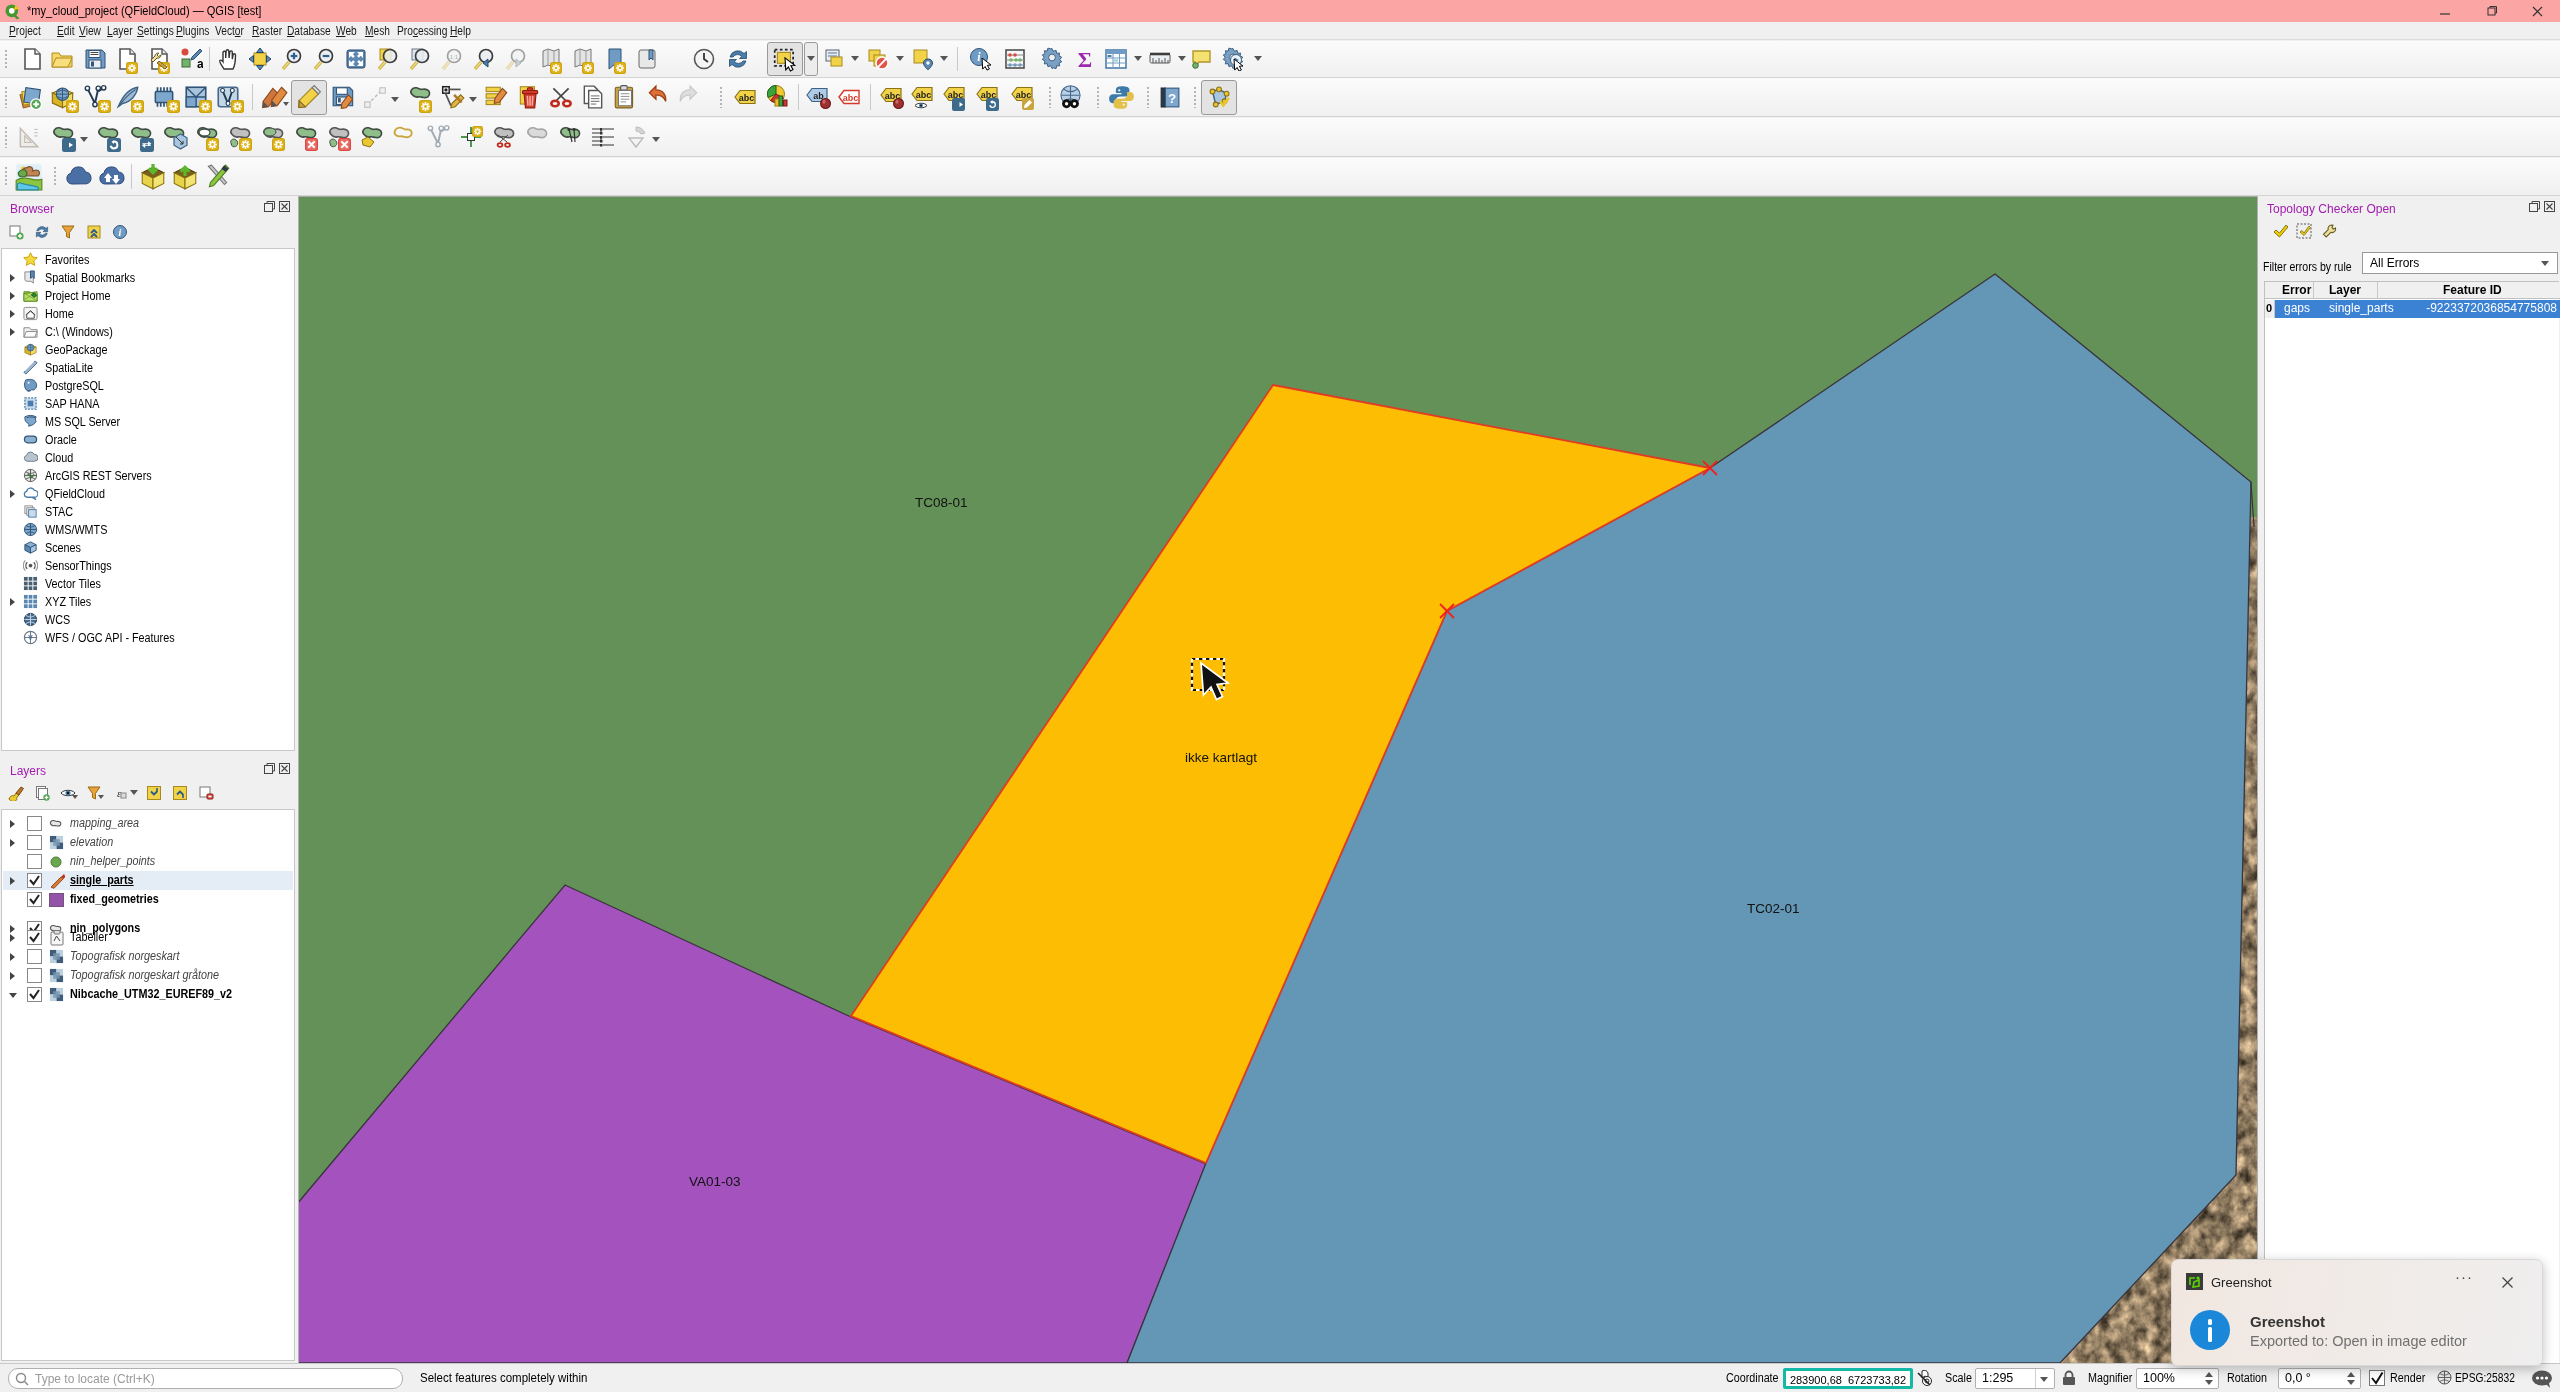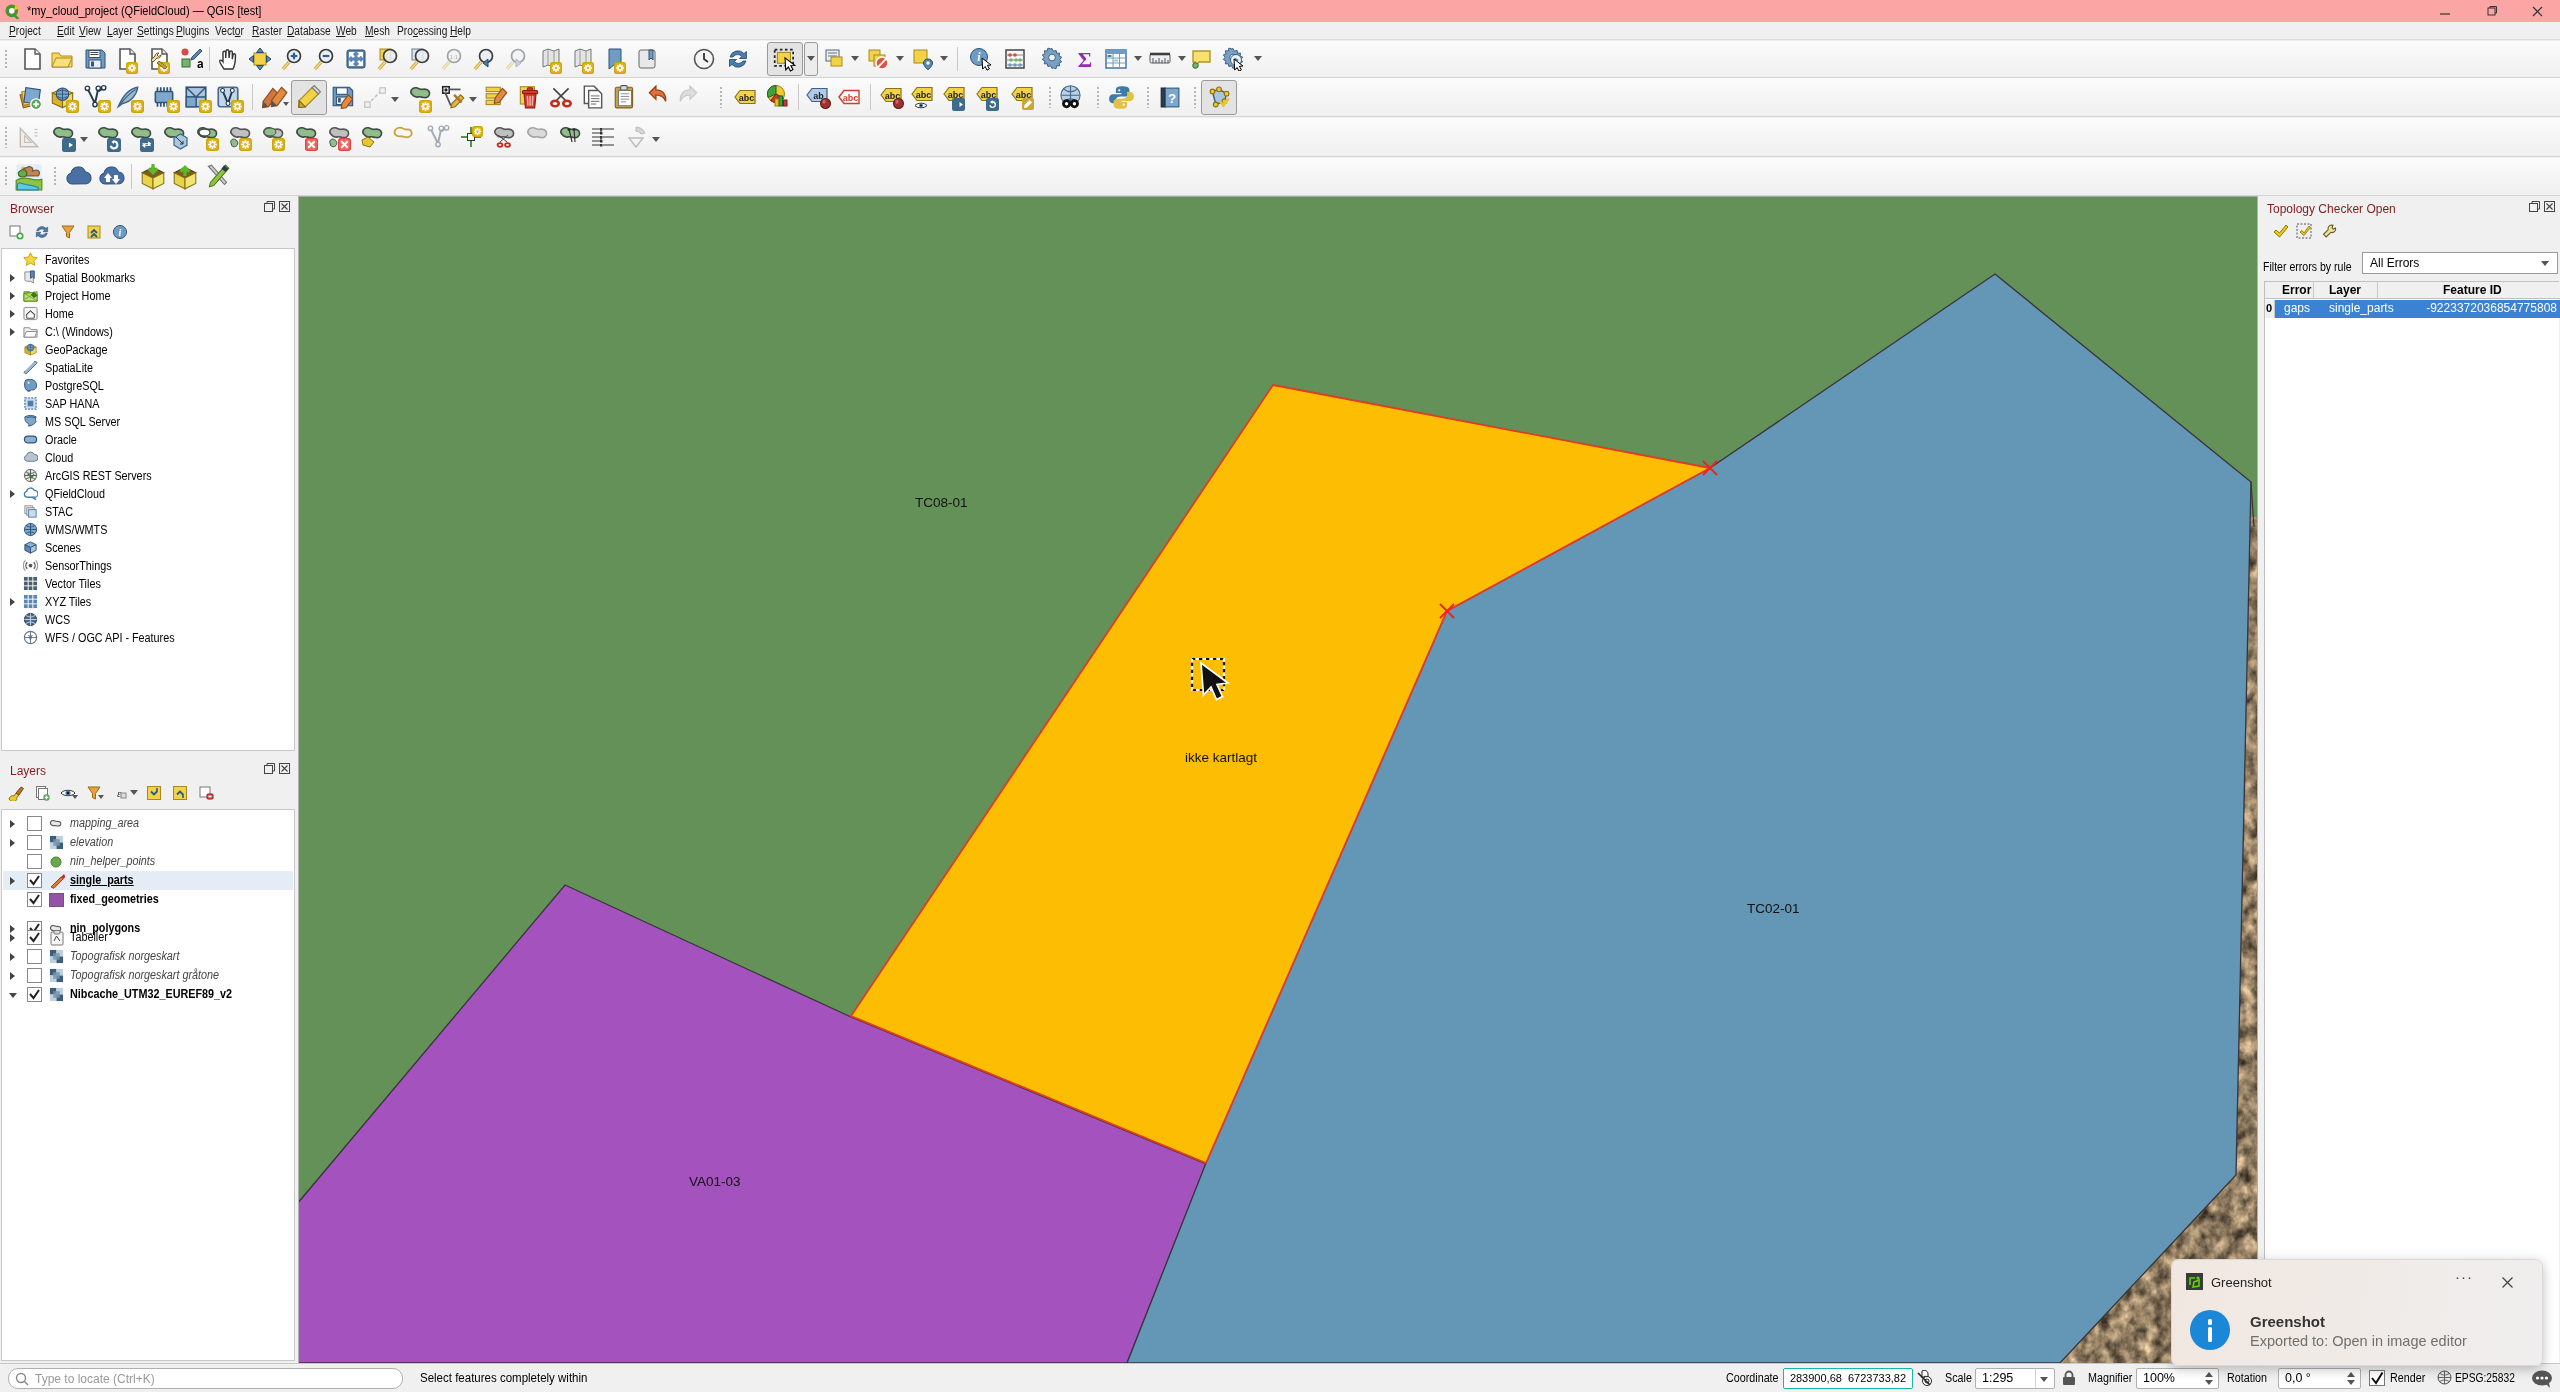--- a/index.html
+++ b/index.html
@@ -3,21 +3,21 @@
 <style>
 *{margin:0;padding:0;box-sizing:border-box}
 html,body{width:2560px;height:1392px;overflow:hidden}
 body{font-family:"Liberation Sans",sans-serif;font-size:12px;color:#000;background:#f0f0f0;position:relative}
 .abs{position:absolute}
 .tbrow{position:absolute;left:0;width:2560px;background:linear-gradient(#fbfbfb,#f0f0f0);border-bottom:1px solid #d4d4d4}
 .sep{position:absolute;width:1px;background:#c8c8c8;top:6px;bottom:6px}
 .handle{position:absolute;width:5px;background-image:radial-gradient(circle,#b5b5b5 1px,transparent 1.2px);background-size:4px 4px;top:8px;bottom:8px}
 .dd{position:absolute;width:0;height:0;border-left:4px solid transparent;border-right:4px solid transparent;border-top:5px solid #555}
 .pressed{position:absolute;background:#e3e3e3;border:1px solid #9a9a9a;border-radius:3px}
-.ptitle{font-size:12px;color:#7f1d1d}
+.ptitle{font-size:12px;color:#a21caf}
 .treerow{position:absolute;left:1px;right:1px;height:18px;line-height:18px;white-space:nowrap}
 .arr{position:absolute;width:0;height:0;border-top:4px solid transparent;border-bottom:4px solid transparent;border-left:5px solid #444;top:5px}
 .arrd{position:absolute;width:0;height:0;border-left:4px solid transparent;border-right:4px solid transparent;border-top:5px solid #444;top:7px}
 .winbtn{position:absolute;top:0;width:46px;height:22px;display:flex;align-items:center;justify-content:center}
 </style></head><body>
 <svg width="0" height="0" style="position:absolute">
     <defs>
 <symbol id="badge" viewBox="0 0 12 12">
         <rect x="0" y="0" width="12" height="12" rx="2.5" fill="#c9a510"></rect>
         <rect x="1" y="1" width="10" height="10" rx="2" fill="#dfb117"></rect>
@@ -1603,21 +1603,21 @@
 <div class="abs" style="left:0;top:1363px;width:2560px;height:29px;background:#f0f0f0;border-top:1px solid #c8c8c8">
     <div class="abs" style="left:8px;top:4px;width:395px;height:21px;background:#fff;border:1px solid #b0b0b0;border-radius:10px">
       <svg class="abs" style="left:6px;top:3px" width="14" height="14">
         <circle cx="6" cy="6" r="4.5" fill="none" stroke="#888" stroke-width="1.4"></circle>
         <line x1="9.5" y1="9.5" x2="13" y2="13" stroke="#888" stroke-width="1.4"></line>
       </svg>
       <div class="abs" style="left:26px;top:3px;color:#9a9a9a">Type to locate (Ctrl+K)</div>
     </div>
     <div class="abs" style="left:420px;top:7px;font-size:12.5px;transform:scaleX(0.92);transform-origin:0 50%">Select features completely within</div>
     <div class="abs" style="left:1726px;top:7px;font-size:12.5px;transform:scaleX(0.86);transform-origin:0 50%">Coordinate</div>
-    <div class="abs" style="left:1783px;top:4px;width:130px;height:21px;background:#fff;border:1px solid #14b8a6;border-radius:2px;text-align:center;line-height:19px;font-size:11px;white-space:nowrap">283900,68&nbsp; 6723733,82</div>
+    <div class="abs" style="left:1783px;top:4px;width:130px;height:21px;background:#fff;border:3px solid #14b8a6;border-radius:2px;text-align:center;line-height:19px;font-size:11px;white-space:nowrap">283900,68&nbsp; 6723733,82</div>
     <svg class="abs" style="left:1917px;top:6px" width="16" height="16">
       <path d="M5 1c3-1.5 6 0 6 3v4L8 6 5 8z" fill="#fff" stroke="#222"></path>
       <circle cx="10" cy="11" r="4.5" fill="#fff" stroke="#222"></circle>
       <circle cx="10" cy="11" r="2" fill="none" stroke="#222"></circle>
       <line x1="1" y1="3" x2="13" y2="15" stroke="#222" stroke-width="1.6"></line>
     </svg>
     <div class="abs" style="left:1945px;top:7px;font-size:12.5px;transform:scaleX(0.86);transform-origin:0 50%">Scale</div>
     <div class="abs" style="left:1975px;top:4px;width:80px;height:21px;background:#fff;border:1px solid #b0b0b0;border-radius:2px">
       <div class="abs" style="left:6px;top:2px;font-size:12.5px">1:295</div>
       <div class="abs" style="left:59px;top:0;width:1px;height:19px;background:#d0d0d0"></div>

